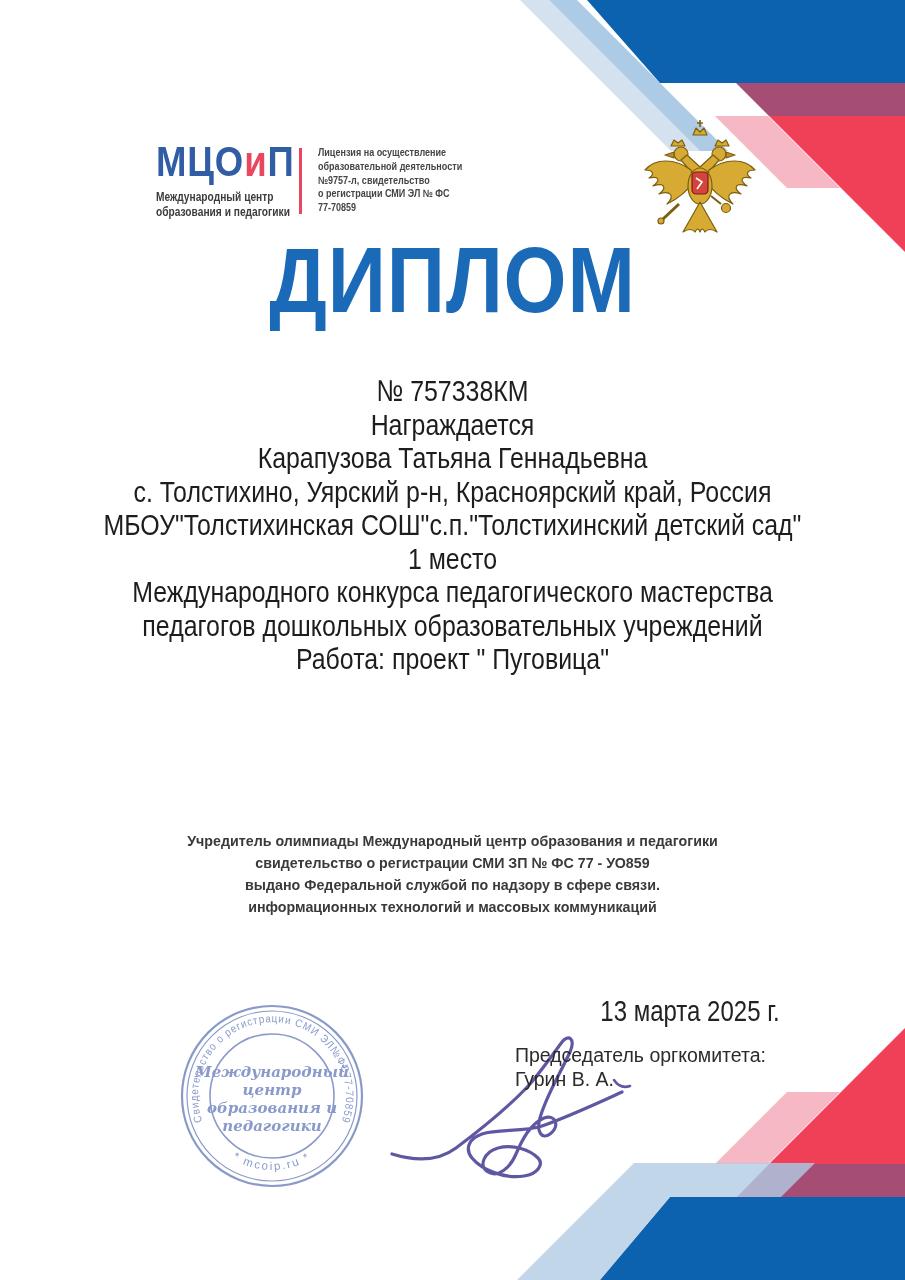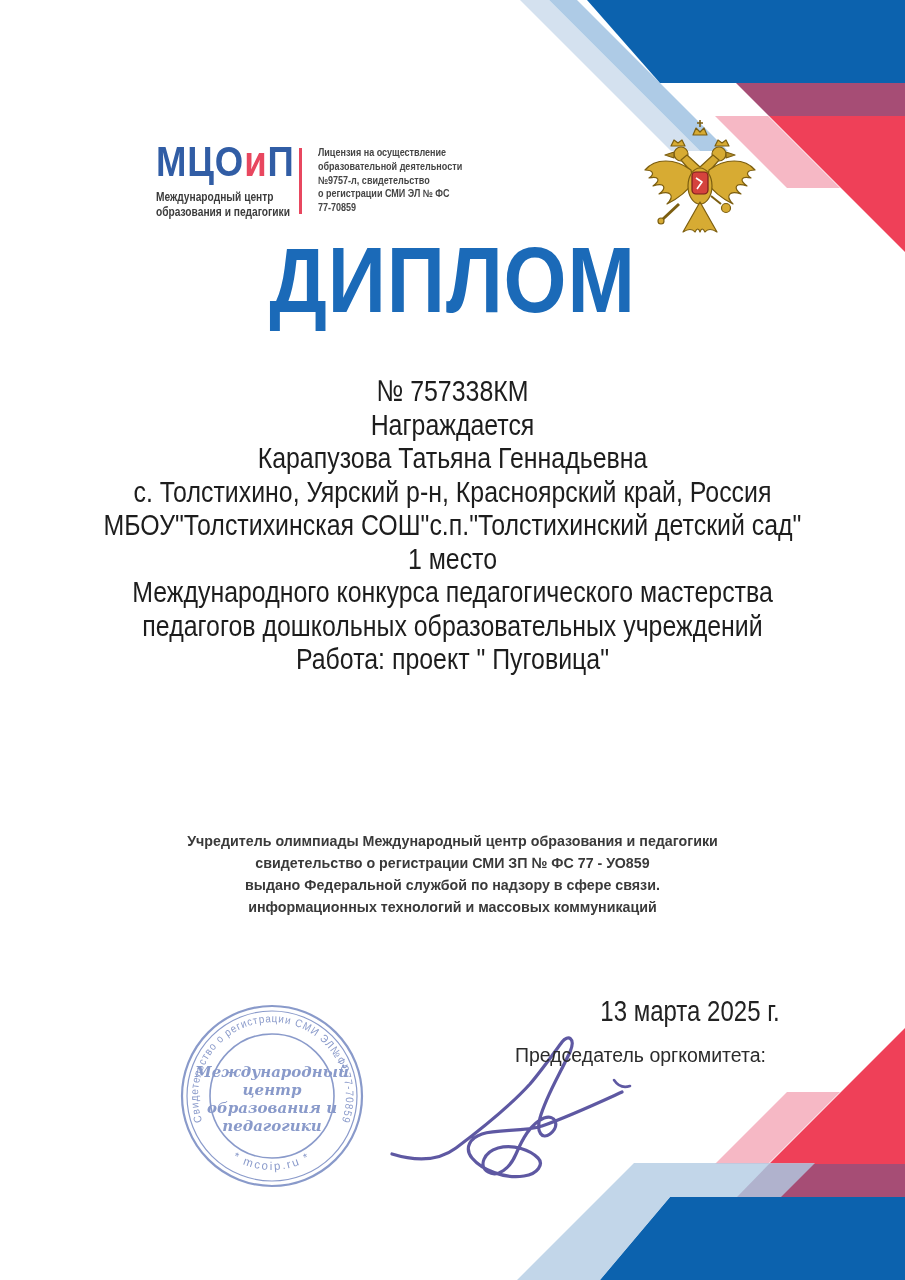--- a/index.html
+++ b/index.html
@@ -162,15 +162,16 @@
          C 126 151, 104 142, 94 130
          C 86 120, 92 110, 104 106
          C 120 101, 146 104, 164 98
          C 192 88, 222 74, 244 64"></path>
     <path fill="none" stroke="#56509e" stroke-width="2.6" stroke-linecap="round" d="M 236 52 C 240 58, 246 60, 252 58"></path>
   </svg>
 
   <div class="abs date">13 марта 2025 г.</div>
   <div class="abs signer">
     <div>Председатель оргкомитета:</div>
+    <div>Гурин В. А.</div>
   </div>
 
 </div>
 
 </body></html>

